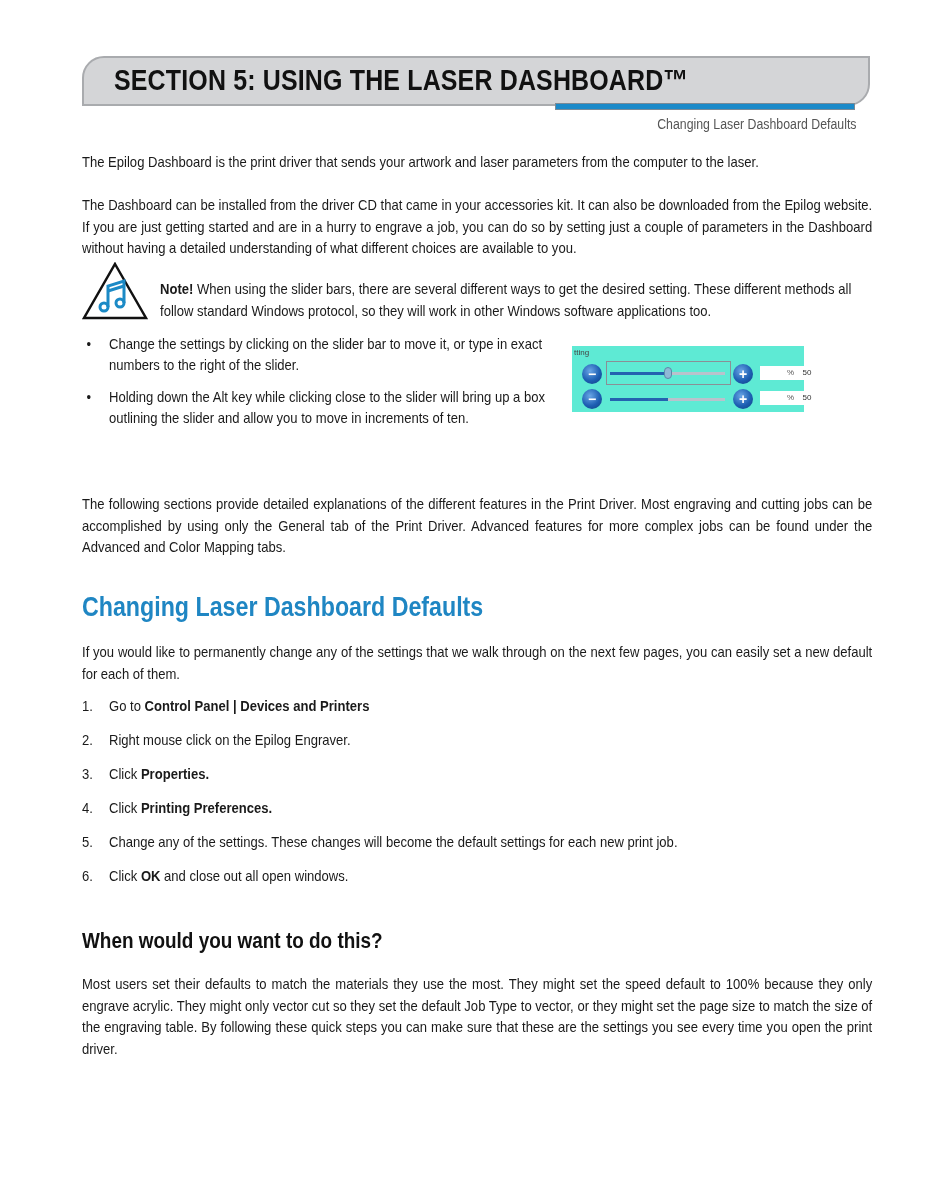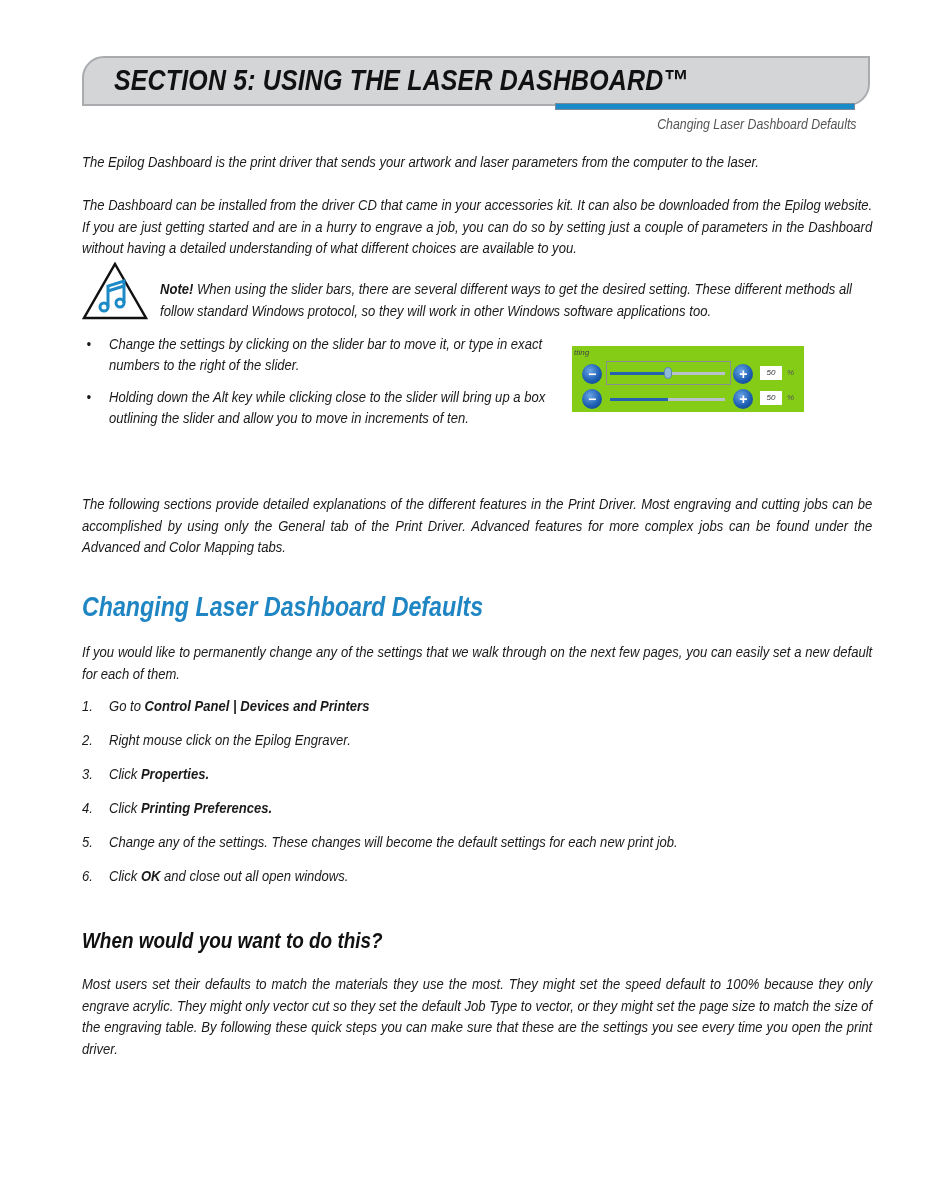--- a/index.html
+++ b/index.html
@@ -1,18 +1,18 @@
 <!DOCTYPE html>
 <html><head>
 <meta charset="utf-8">
 <style>
   html, body { margin: 0; padding: 0; background: #ffffff; }
   body { width: 926px; height: 1198px; position: relative; overflow: hidden;
          font-family: "Liberation Sans", sans-serif; color: #1a1a1a; }
-  .page { position: absolute; left: 0; top: 0; width: 926px; height: 1198px; font-style: italic; }
+  .page { position: absolute; left: 0; top: 0; width: 926px; height: 1198px; }
 
   
   .banner { position: absolute; left: 82px; top: 56px; width: 788px; height: 50px;
             background: #d4d5d7; border: 2px solid #a9abae;
             border-radius: 22px 0 22px 0; box-sizing: border-box; }
   .banner-title { position: absolute; left: 114px; top: 60px; font-size: 29px; font-weight: bold;
                   letter-spacing: 0.2px; color: #111; transform: scaleX(0.86); transform-origin: left top;
                   white-space: nowrap; line-height: 40px; }
   .banner-bar { position: absolute; left: 555px; top: 103px; width: 300px; height: 7px; background: #1a8ac9;
                 border: 1px solid #7a8a96; box-sizing: border-box; }
@@ -29,33 +29,33 @@
                transform: scaleX(0.9); transform-origin: left top; }
   .note-text b { font-weight: bold; }
 
   
   .bullets { position: absolute; left: 82px; top: 334px; width: 520px;
              transform: scaleX(0.9); transform-origin: left top; font-size: 14.5px; line-height: 21px; }
   .bullet { position: relative; padding-left: 30px; margin-bottom: 11px; }
   .bullet .dot { position: absolute; left: 5px; top: 0; }
 
   
-  .slider-fig { position: absolute; left: 572px; top: 346px; width: 232px; height: 66px; background: #84cc16; }
+  .slider-fig { position: absolute; left: 572px; top: 346px; width: 232px; height: 66px; background: #5eead4; }
   .slider-fig .lbl { position: absolute; left: 2px; top: 2px; font-size: 8px; color: #444; }
   .s-row { position: absolute; left: 10px; width: 215px; height: 22px; }
   .s-btn { position: absolute; width: 20px; height: 20px; border-radius: 50%;
            background: radial-gradient(circle at 40% 35%, #6aa6e6 0%, #1d5fb3 55%, #0f3d7d 100%);
            color: #fff; font-weight: bold; font-size: 14px; line-height: 20px; text-align: center; }
   .s-track { position: absolute; left: 28px; top: 9px; width: 115px; height: 3px; background: #b9c2cc; }
   .s-fill { position: absolute; left: 0; top: 0; height: 3px; background: #2462b0; }
   .s-thumb { position: absolute; top: -5px; width: 8px; height: 12px; border-radius: 4px;
              background: #8fb9d6; border: 1px solid #5c88a8; box-sizing: border-box; margin-left: -4px; }
   .s-box { position: absolute; left: 24px; top: -2px; width: 125px; height: 24px; border: 1px solid #8a8f96; box-sizing: border-box; }
   .s-val { position: absolute; left: 178px; top: 3px; width: 22px; height: 14px; background: #fff;
-           font-size: 8px; line-height: 14px; text-align: center; color: #333; }
+           font-size: 8px; line-height: 14px; text-align: center; color: #333; padding-left: 36px; }
   .s-pct { position: absolute; left: 205px; top: 3px; font-size: 8px; line-height: 14px; color: #555; }
 
   
   .h-blue { position: absolute; left: 82px; top: 592px; font-size: 27px; font-weight: bold; color: #1f86c3;
             transform: scaleX(0.86); transform-origin: left top; white-space: nowrap; }
   .h-black { position: absolute; left: 82px; top: 928px; font-size: 22px; font-weight: bold; color: #111;
              transform: scaleX(0.86); transform-origin: left top; white-space: nowrap; }
 
   
   .steps { position: absolute; left: 82px; top: 696px; width: 780px; font-size: 14.5px;

